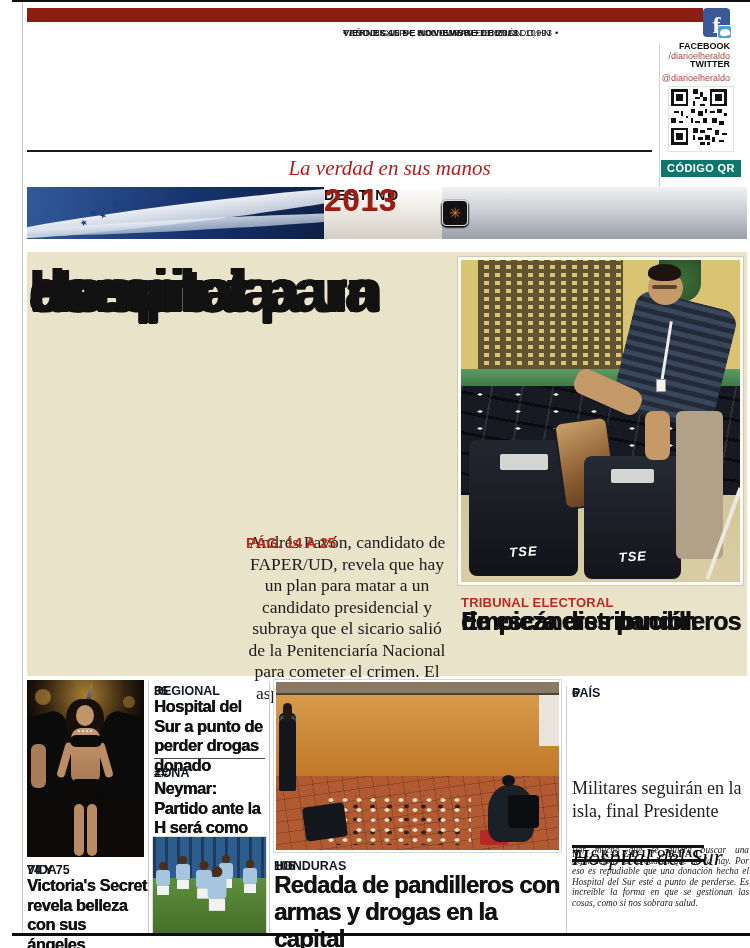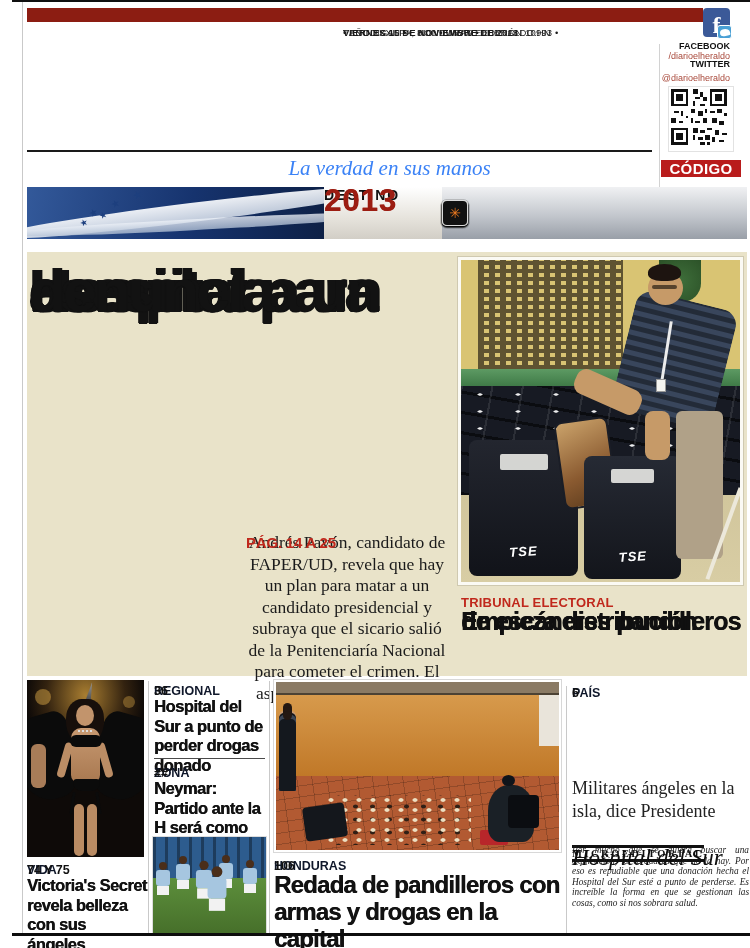--- a/index.html
+++ b/index.html
@@ -23,30 +23,30 @@
           font-family:"Liberation Serif",serif;font-weight:bold;font-size:24px;text-align:center;line-height:34px;}
   .bird-box{left:705px;top:25px;width:15px;height:14px;background:#4aa0d5;border-radius:3px;border:1px solid #fff;}
   .bird-box i{left:2px;top:3px;width:10px;height:7px;background:#fff;border-radius:70% 90% 30% 80%/80% 90% 20% 60%;transform:rotate(-12deg);}
   .soc-t{right:32px;width:150px;text-align:right;font-size:9px;}
   .soc-t1{top:41px;font-weight:bold;color:#111;}
   .soc-t2{top:51px;color:#a8483a;}
   .soc-t3{top:59px;font-weight:bold;color:#111;}
   .soc-t4{top:73px;color:#a8483a;}
   .qr{left:656px;top:86px;width:66px;height:66px;background:#fff;border:1px solid #e2e2e2;}
   .qr svg{position:absolute;left:3px;top:3px;}
-  .qr-banner{left:649px;top:160px;width:80px;height:17px;background:#b91c1c;color:#fff;font-weight:bold;
-             font-size:15px;text-align:center;line-height:17px;letter-spacing:.4px;}
+  .qr-banner{left:649px;top:160px;width:80px;height:17px;background:#0f766e;color:#fff;font-weight:bold;
+             font-size:11px;text-align:center;line-height:17px;letter-spacing:.4px;}
   .vline-social{left:647px;top:44px;width:1px;height:146px;background:#d2d2d2;}
 
   
   .masthead{left:95px;top:50px;width:565px;text-align:center;font-family:"DejaVu Serif",serif;font-weight:bold;
             font-size:86px;line-height:96px;color:#8c1d12;letter-spacing:-4px;}
   .mast-rule{left:15px;top:150px;width:625px;height:2px;background:#1a1a1a;}
   .tagline{left:95px;top:156px;width:565px;text-align:center;font-family:"Liberation Serif",serif;
-           font-style:italic;font-size:21px;color:#3b82f6;}
+           font-style:italic;font-size:21px;color:#b91c1c;}
 
   
   .banner{left:15px;top:187px;width:720px;height:52px;background:#0e2450;}
   .bn-left{left:0;top:0;width:297px;height:52px;overflow:hidden;background:linear-gradient(100deg,#33599a 0%,#16336e 55%,#0d2046 100%);}
   .bn-left::before{content:"";position:absolute;left:-12%;top:30%;width:135%;height:36%;background:linear-gradient(180deg,#f6f8fb,#c7d1e0);border-radius:50%;transform:rotate(-7deg);opacity:.95;}
   .bn-left::after{content:"";position:absolute;left:-8%;top:62%;width:130%;height:22%;background:linear-gradient(180deg,#eef2f8,#aebdd2);border-radius:50%;transform:rotate(-3deg);opacity:.8;}
   .bn-stars1{left:60px;top:10px;color:#1d3f7e;font-size:10px;letter-spacing:6px;transform:rotate(-22deg);z-index:2;}
   .bn-stars1::before{content:"★ ★ ★";}
   .bn-stars2{left:52px;top:26px;color:#1d3f7e;font-size:9px;letter-spacing:5px;transform:rotate(-22deg);z-index:2;}
   .bn-stars2::before{content:"★ ★";}
@@ -476,21 +476,21 @@
   <div class="kicker sucesos-kicker">
       <span class="k">HONDURAS</span> 
       <span class="p">106</span>
     </div>
   <div class="bhl sucesos-hl">Redada de pandilleros con armas y drogas en la capital</div>
 
   <div class="kicker pais-kicker">
       <span class="k">PAÍS</span> 
       <span class="p">6</span>
     </div>
-  <div class="pais-sub">Militares ángeles en la isla, dice Presidente</div>
+  <div class="pais-sub">Militares seguirán en la isla, final Presidente</div>
   <div class="micro">
     <span class="micro-label">MICROEDITORIAL</span>
     <span class="micro-title">Hospital del Sur</span>
     <span class="micro-body">Por mucho que se quiera buscar una explicación, la verdad es que no la hay. Por eso es repudiable que una donación hecha el Hospital del Sur esté a punto de perderse. Es increíble la forma en que se gestionan las cosas, como si nos sobrara salud.</span>
   </div>
 
   <div class="bottom-rule"></div>
 </div>
 
 </body></html>

